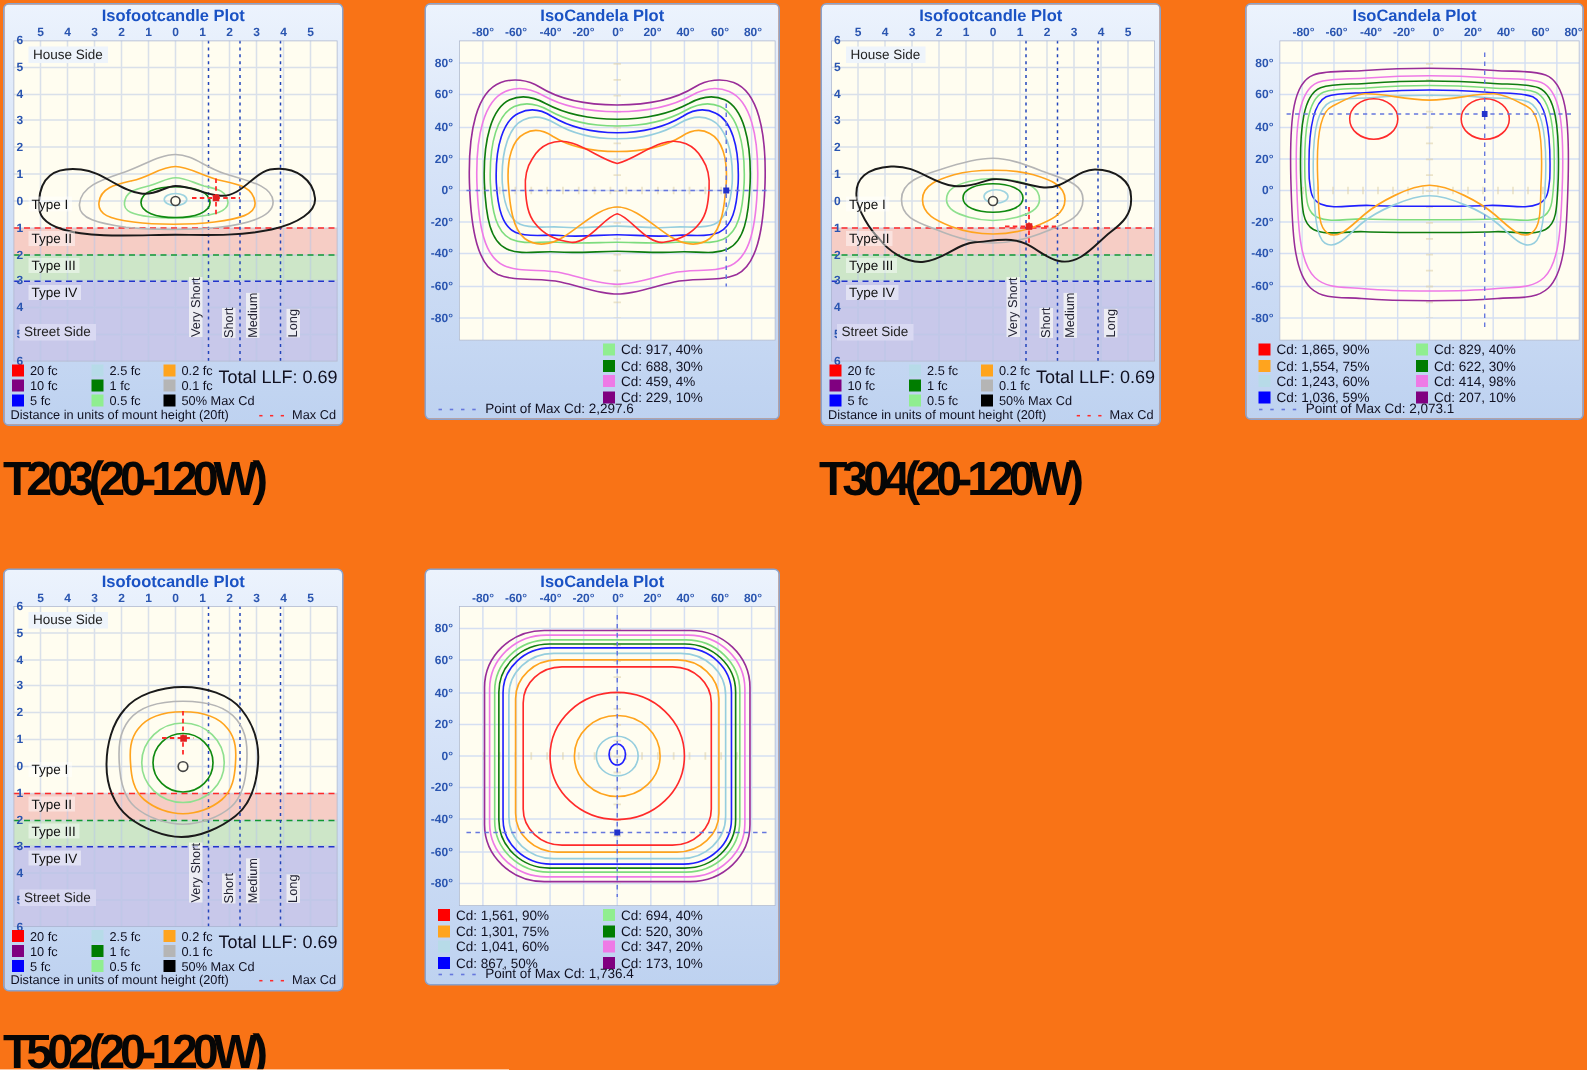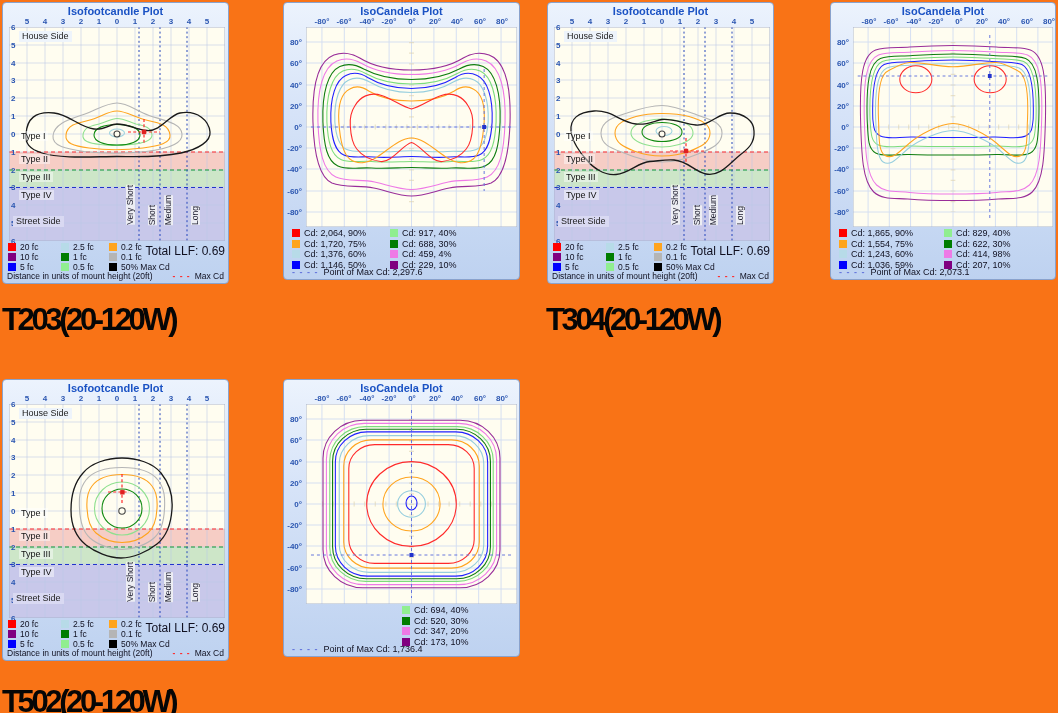--- a/index.html
+++ b/index.html
@@ -177,27 +177,21 @@
           <span class="tk yt" style="top: 58px;">40°</span>
           <span class="tk yt" style="top: 79px;">20°</span>
           <span class="tk yt" style="top: 100px;">0°</span>
           <span class="tk yt" style="top: 121px;">-20°</span>
           <span class="tk yt" style="top: 142px;">-40°</span>
           <span class="tk yt" style="top: 164px;">-60°</span>
           <span class="tk yt" style="top: 185px;">-80°</span>
         </div>
     </div>
     <div class="icd-legend">
-      <div class="lcol" style="left:8px">
-          <div class="lrow"><span class="sw" style="background: rgb(255, 0, 0);"></span><span>Cd: 2,064, 90%</span></div>
-          <div class="lrow"><span class="sw" style="background: rgb(255, 164, 30);"></span><span>Cd: 1,720, 75%</span></div>
-          <div class="lrow"><span class="sw" style="background: rgb(183, 219, 232);"></span><span>Cd: 1,376, 60%</span></div>
-          <div class="lrow"><span class="sw" style="background: rgb(0, 0, 255);"></span><span>Cd: 1,146, 50%</span></div>
-        </div>
-      <div class="lcol" style="left:106px">
+      <div class="lcol" style="left:118px">
           <div class="lrow"><span class="sw" style="background: rgb(144, 238, 144);"></span><span>Cd: 917, 40%</span></div>
           <div class="lrow"><span class="sw" style="background: rgb(0, 125, 0);"></span><span>Cd: 688, 30%</span></div>
           <div class="lrow"><span class="sw" style="background: rgb(238, 122, 230);"></span><span>Cd: 459, 4%</span></div>
           <div class="lrow"><span class="sw" style="background: rgb(128, 0, 128);"></span><span>Cd: 229, 10%</span></div>
         </div>
       <div class="foot" style="left:8px">
         <span class="bluedash">- - - -</span>
         <span>Point of Max Cd: 2,297.6</span>
       </div>
     </div>
@@ -494,20 +488,26 @@
           <span class="tk yt" style="top: 58px;">40°</span>
           <span class="tk yt" style="top: 79px;">20°</span>
           <span class="tk yt" style="top: 100px;">0°</span>
           <span class="tk yt" style="top: 121px;">-20°</span>
           <span class="tk yt" style="top: 142px;">-40°</span>
           <span class="tk yt" style="top: 164px;">-60°</span>
           <span class="tk yt" style="top: 185px;">-80°</span>
         </div>
     </div>
     <div class="icd-legend">
+      <div class="lcol" style="left:8px">
+          <div class="lrow"><span class="sw" style="background: rgb(255, 0, 0);"></span><span>Cd: 1,561, 90%</span></div>
+          <div class="lrow"><span class="sw" style="background: rgb(255, 164, 30);"></span><span>Cd: 1,301, 75%</span></div>
+          <div class="lrow"><span class="sw" style="background: rgb(183, 219, 232);"></span><span>Cd: 1,041, 60%</span></div>
+          <div class="lrow"><span class="sw" style="background: rgb(0, 0, 255);"></span><span>Cd: 867, 50%</span></div>
+        </div>
       <div class="lcol" style="left:118px">
           <div class="lrow"><span class="sw" style="background: rgb(144, 238, 144);"></span><span>Cd: 694, 40%</span></div>
           <div class="lrow"><span class="sw" style="background: rgb(0, 125, 0);"></span><span>Cd: 520, 30%</span></div>
           <div class="lrow"><span class="sw" style="background: rgb(238, 122, 230);"></span><span>Cd: 347, 20%</span></div>
           <div class="lrow"><span class="sw" style="background: rgb(128, 0, 128);"></span><span>Cd: 173, 10%</span></div>
         </div>
       <div class="foot" style="left:8px">
         <span class="bluedash">- - - -</span>
         <span>Point of Max Cd: 1,736.4</span>
       </div>

